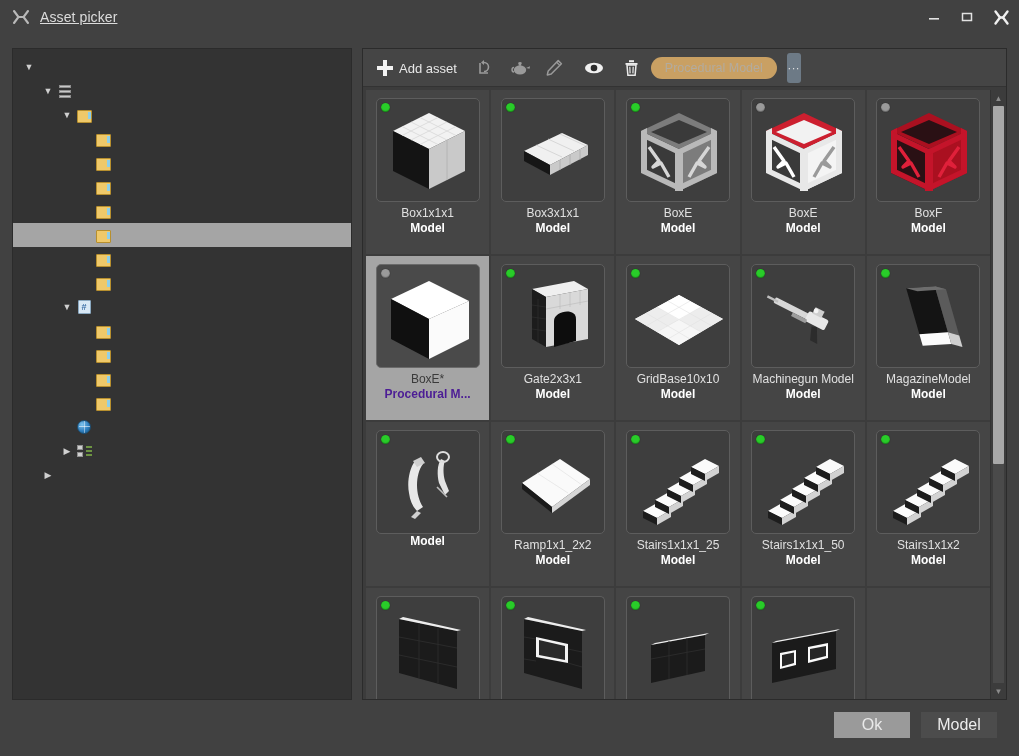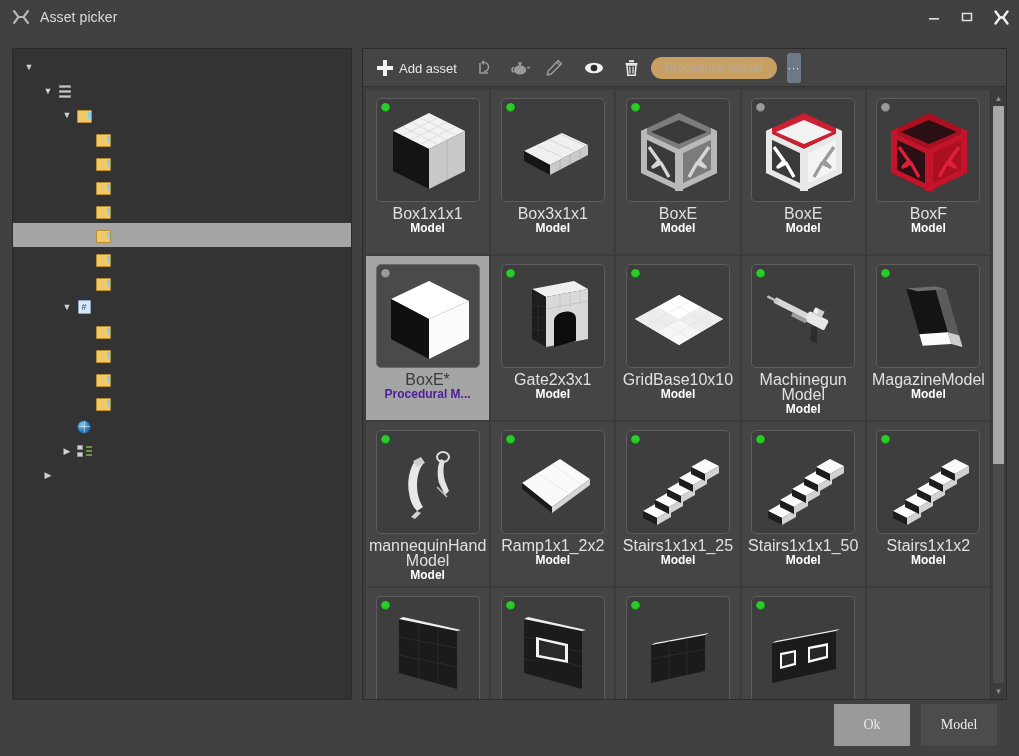--- a/index.html
+++ b/index.html
@@ -27,20 +27,21 @@
   }
   .titlebar .app-icon {
     width: 22px; height: 22px;
     display: flex; align-items: center; justify-content: center;
     color: #b9b9b9;
     margin-right: 8px;
   }
   .titlebar .title {
     font-size: 14px; color: #dcdcdc;
     letter-spacing: .1px;
+    text-decoration: underline;
   }
   .titlebar .spacer { flex: 1; }
   .win-btn {
     width: 33px; height: 34px;
     display: flex; align-items: center; justify-content: center;
     color: #e2e2e2;
   }
   .win-btn.close { width: 36px; }
 
   
@@ -258,21 +259,21 @@
     position: absolute; left: 4px; top: 4px;
     width: 9px; height: 9px; border-radius: 50%;
     background: #29cc29;
     box-shadow: inset 0 -1px 1px rgba(0,0,0,.35), 0 0 1px rgba(0,0,0,.6);
     z-index: 4;
   }
   .dot.gray { background: #9a9a9a; }
   .thumb-svg { position: absolute; left: 0; top: 0; width: 104px; height: 104px; }
   .card-name {
     margin-top: 4px;
-    font-size: 16px; color: #e0e0e0;
+    font-size: 12px; color: #e0e0e0;
     text-align: center; line-height: 15px;
     max-width: 118px;
     word-break: break-word;
   }
   .card.selected .card-name { color: #3a3a3a; }
   .card-type {
     font-size: 12px; color: #ffffff; font-weight: bold;
     text-align: center; line-height: 15px;
     max-width: 118px;
   }
@@ -301,24 +302,24 @@
   }
 
   
   .footer {
     height: 56px; flex: 0 0 56px;
     display: flex; align-items: center; justify-content: flex-end;
     padding: 0 22px 6px 0;
     gap: 11px;
   }
   .btn {
-    width: 76px; height: 42px;
+    width: 76px; height: 26px;
     border: none;
-    font-family: Liberation Serif, serif;
-    font-size: 14px;
+    font-family: Liberation Sans, sans-serif;
+    font-size: 16px;
     color: #ececec;
     background: #4c4c4c;
   }
   .btn.primary { background: #9a9a9a; color: #e9e9e9; }
 </style>
 </head>
 <body>
 
 <div class="window">
 
@@ -724,21 +725,20 @@
                   <svg class="thumb-svg" viewBox="0 0 104 104" preserveAspectRatio="xMidYMid meet">
                     <path d="M38,30 C32,38 30,52 32,62 C33,70 36,76 40,80 L46,76 C42,70 40,62 40,54 C40,46 42,38 46,33 Z" fill="#e8e8e8"></path>
                     <path d="M40,80 L34,86 L38,88 L44,82 Z" fill="#d0d0d0"></path>
                     <path d="M36,30 L44,26 L48,32 L40,36 Z" fill="#cfcfcf"></path>
                     <path d="M64,28 C60,34 60,44 62,52 L68,64 L72,60 L68,50 C66,44 66,34 68,30 Z" fill="#e4e4e4"></path>
                     <ellipse cx="66" cy="26" rx="6" ry="5" fill="none" stroke="#dedede" stroke-width="2"></ellipse>
                     <path d="M60,56 L70,66" stroke="#bcbcbc" stroke-width="1.6"></path>
                   </svg>
                   <span class="dot"></span>
                 </div>
-                <div class="card-name">mannequinHand Model</div>
                 <div class="card-type">Model</div>
               </div>
               <div class="card">
                 <div class="thumb-wrap">
                   <svg class="thumb-svg" viewBox="0 0 104 104" preserveAspectRatio="xMidYMid meet">
                     <polygon points="20,52 58,28 88,48 50,76" fill="#fafafa"></polygon>
                     <polygon points="20,52 50,76 50,82 20,58" fill="#1a1a1a"></polygon>
                     <polygon points="50,76 88,48 88,54 50,82" fill="#d6d6d6"></polygon>
                     <path d="M35,42 L66,62 M50,33 L80,54" stroke="#e3e3e3" stroke-width=".7" fill="none"></path>
                   </svg>

